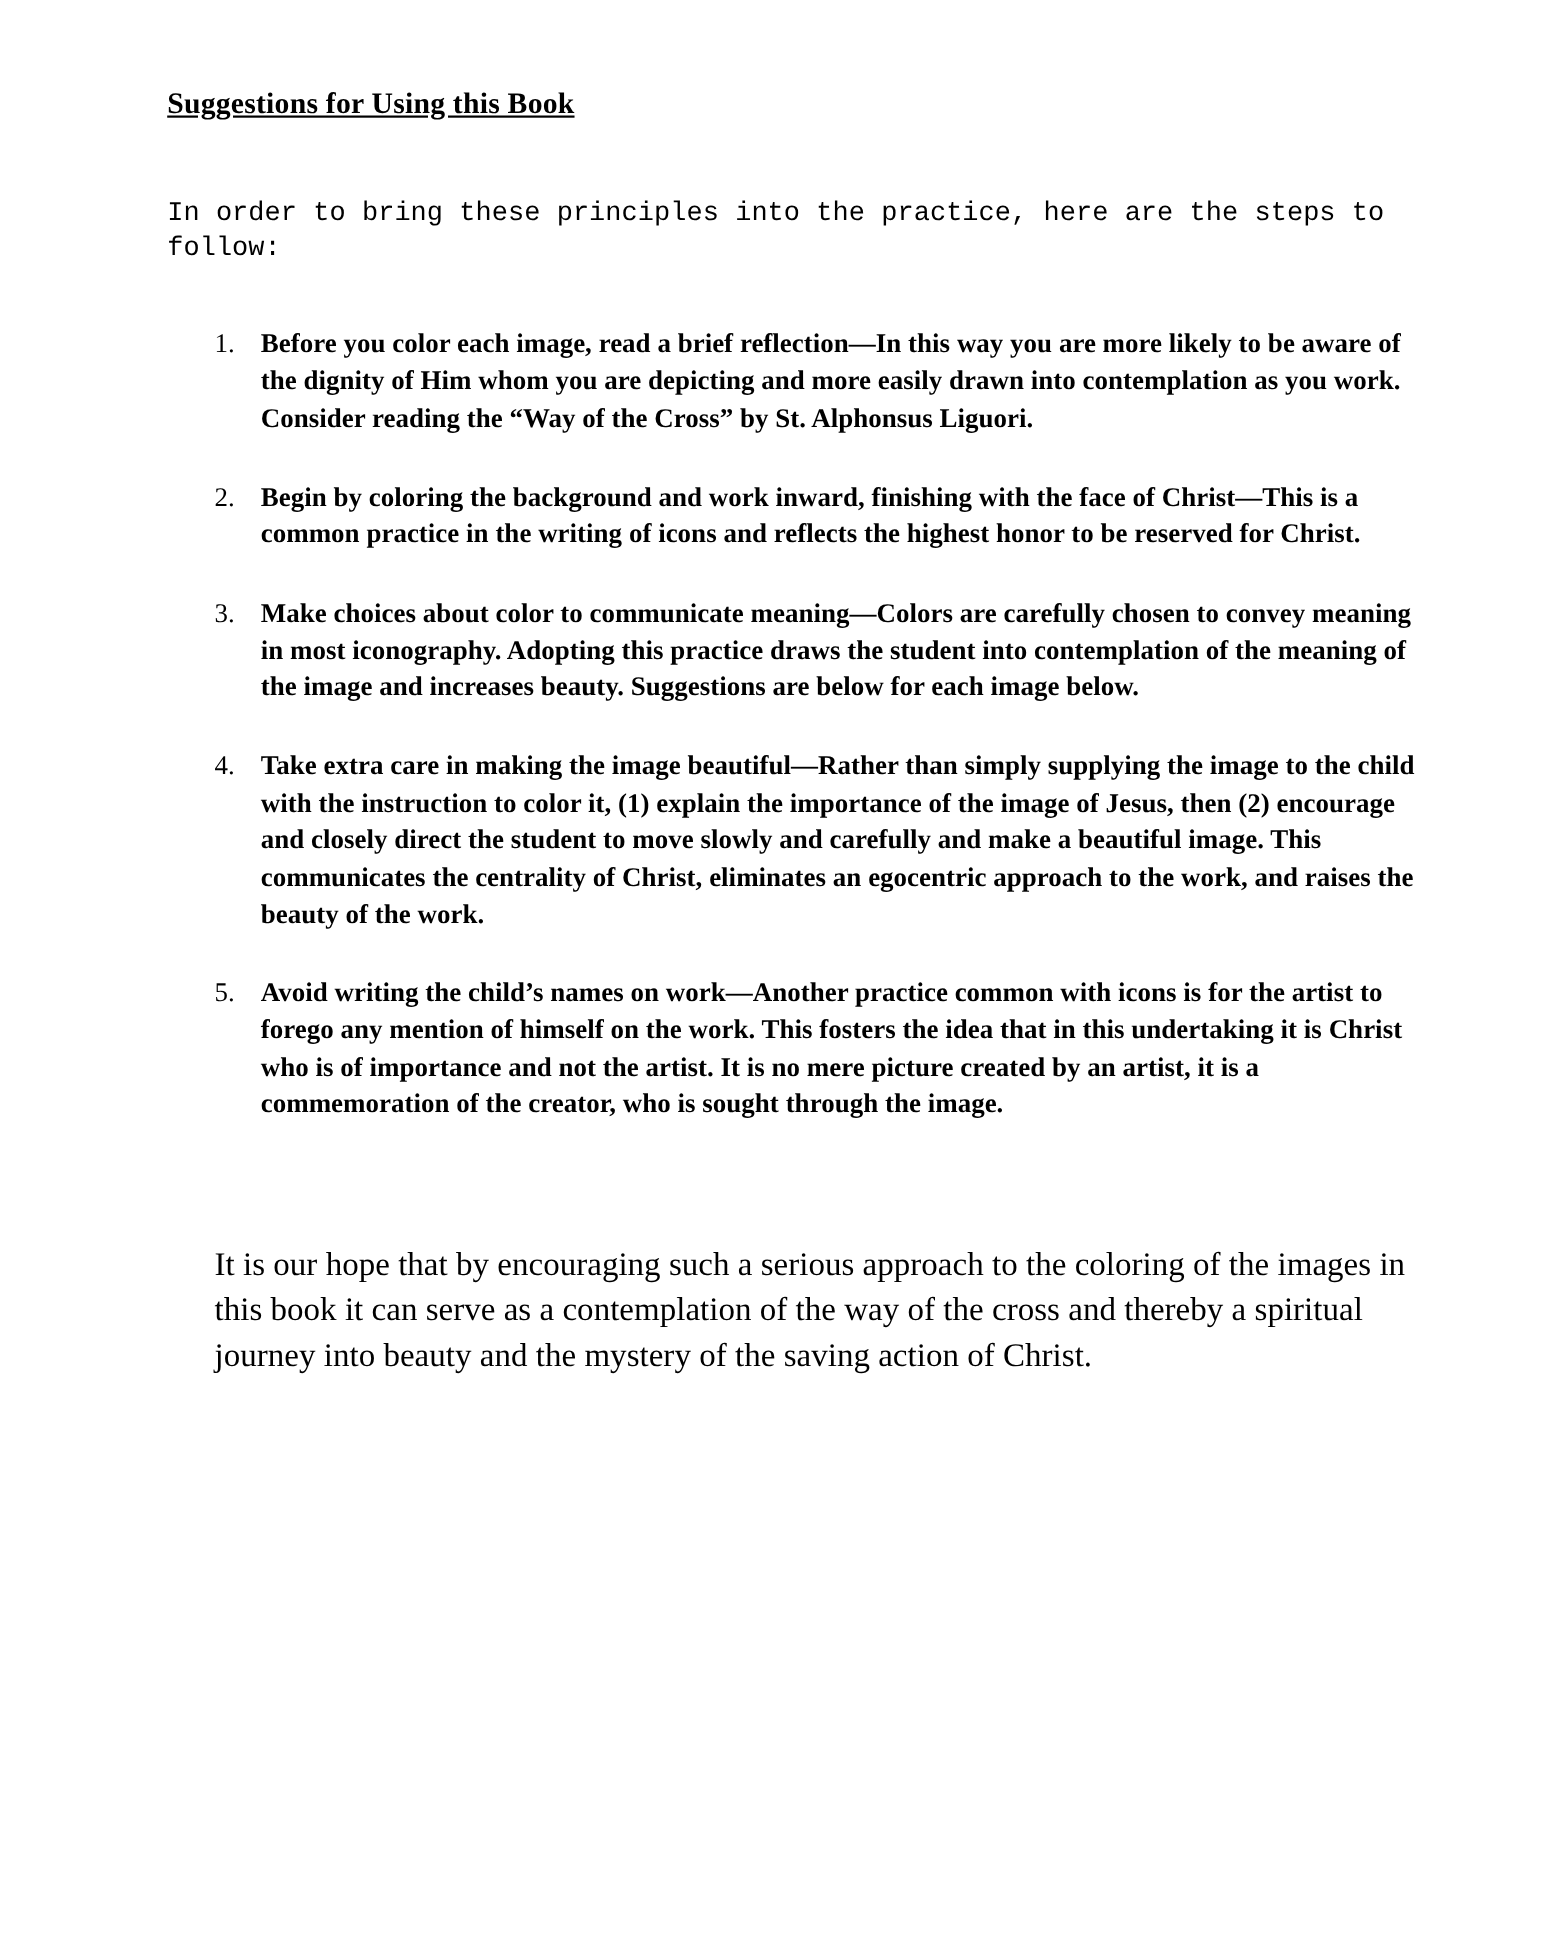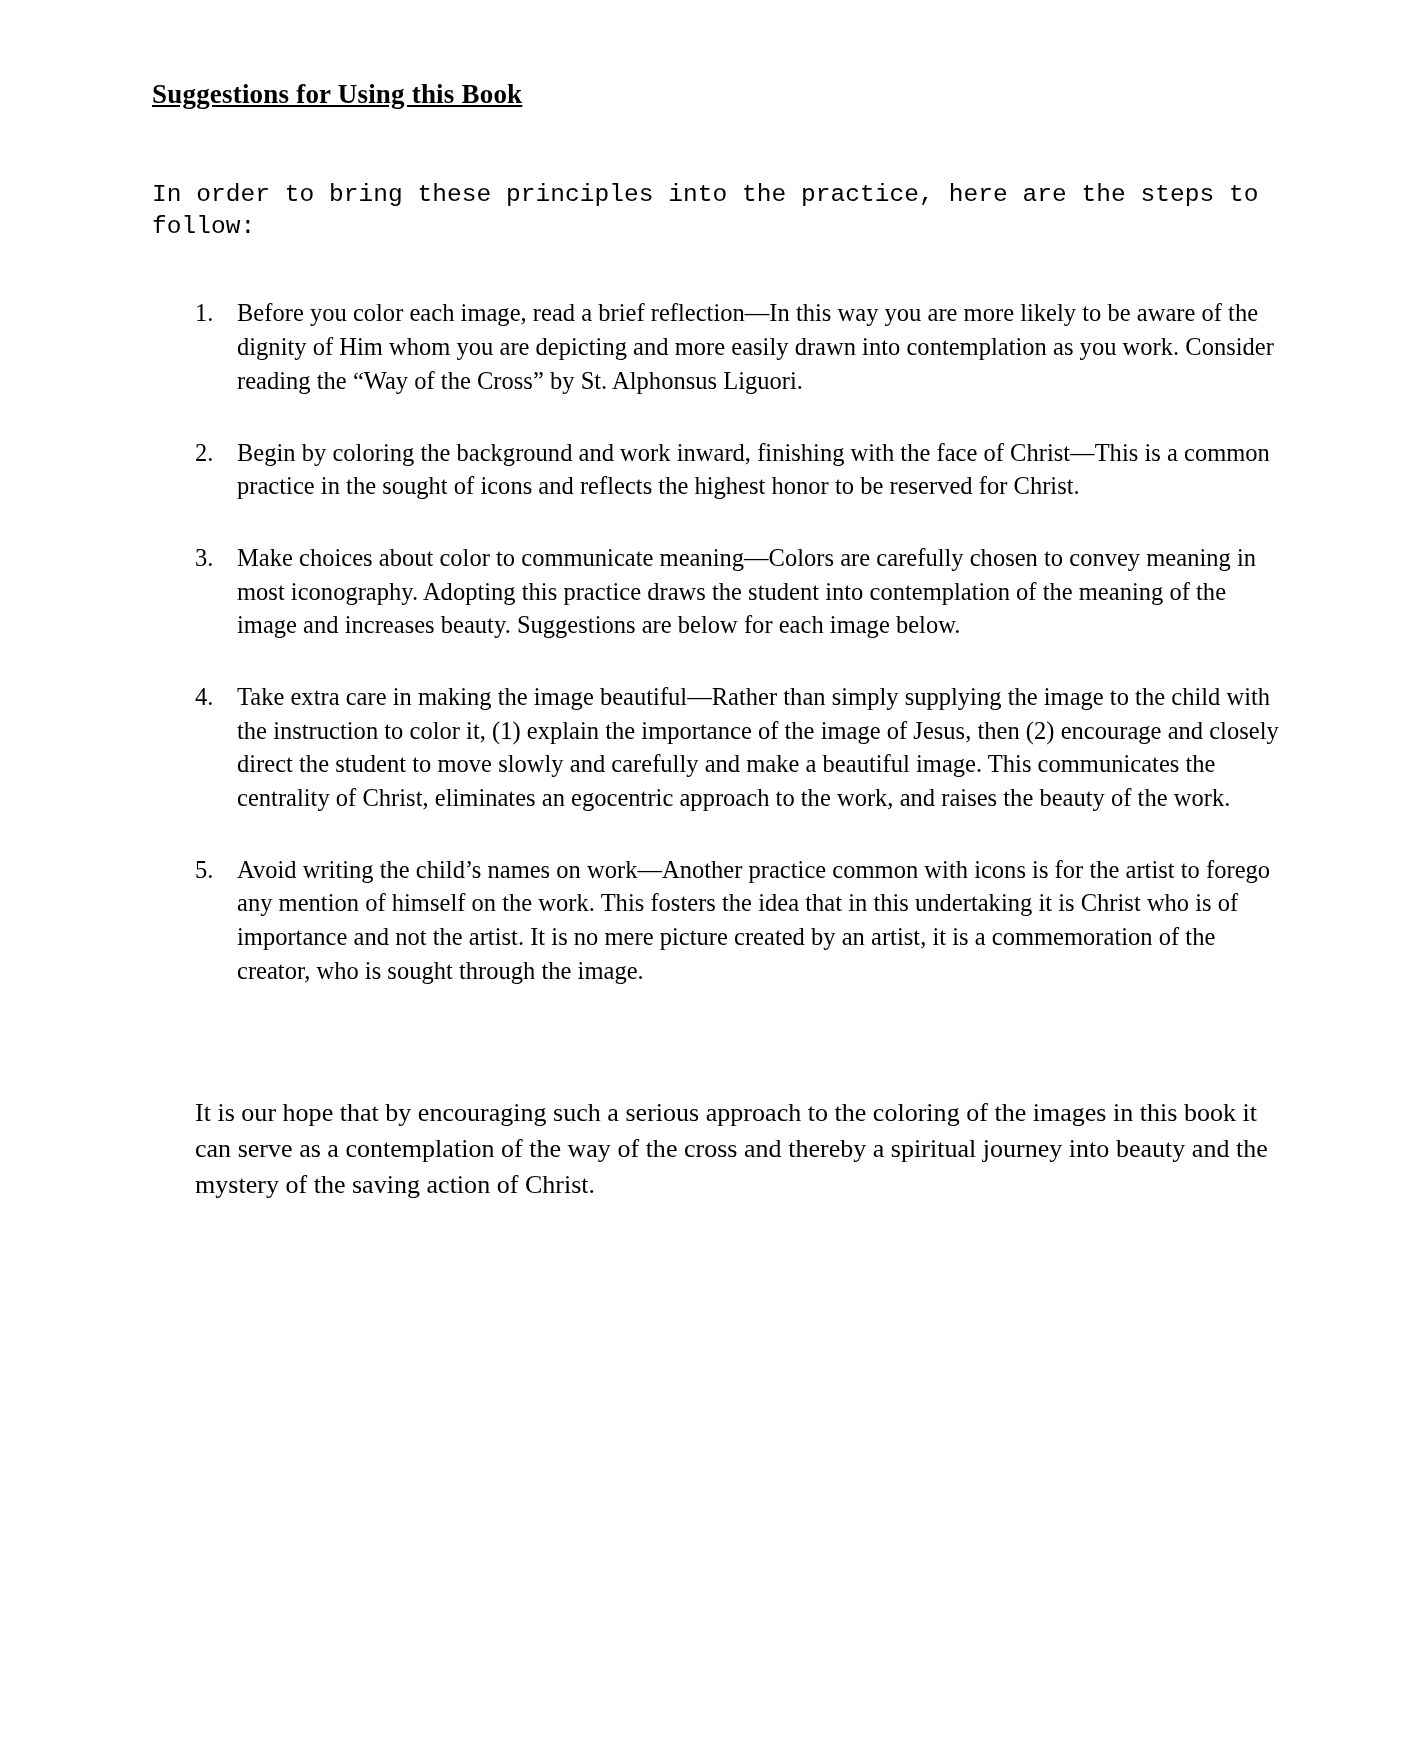--- a/index.html
+++ b/index.html
@@ -57,23 +57,24 @@
   }
   .step-number {
     position: absolute;
     left: 43px;
     top: 0;
     font-size: 24.5px;
     line-height: 1.375;
   }
   .step-text {
     display: block;
+    font-weight: bold;
   }
   .closing-para {
-    font-size: 26px;
+    font-size: 30px;
     line-height: 1.375;
     margin: 108px 0 0 0;
     padding-left: 43px;
     letter-spacing: 0.02px;
   }
 </style>
 </head>
 <body>
 
 <div class="page">
@@ -83,21 +84,21 @@
 
     <p class="intro-para">In order to bring these principles into the practice, here are the steps to follow:</p>
 
     <ol class="steps-list">
       <li class="step-item">
         <span class="step-number">1.</span>
         <span class="step-text">Before you color each image, read a brief reflection—In this way you are more likely to be aware of the dignity of Him whom you are depicting and more easily drawn into contemplation as you work.  Consider reading the “Way of the Cross” by St. Alphonsus Liguori.</span>
       </li>
       <li class="step-item">
         <span class="step-number">2.</span>
-        <span class="step-text">Begin by coloring the background and work inward, finishing with the face of Christ—This is a common practice in the sought of icons and reflects the highest honor to be reserved for Christ.</span>
+        <span class="step-text">Begin by coloring the background and work inward, finishing with the face of Christ—This is a common practice in the writing of icons and reflects the highest honor to be reserved for Christ.</span>
       </li>
       <li class="step-item">
         <span class="step-number">3.</span>
         <span class="step-text">Make choices about color to communicate meaning—Colors are carefully chosen to convey meaning in most iconography.  Adopting this practice draws the student into contemplation of the meaning of the image and increases beauty.  Suggestions are below for each image below.</span>
       </li>
       <li class="step-item">
         <span class="step-number">4.</span>
         <span class="step-text">Take extra care in making the image beautiful—Rather than simply supplying the image to the child with the instruction to color it, (1) explain the importance of the image of Jesus, then (2) encourage and closely direct the student to move slowly and carefully and make a beautiful image.  This communicates the centrality of Christ, eliminates an egocentric approach to the work, and raises the beauty of the work.</span>
       </li>
       <li class="step-item">

